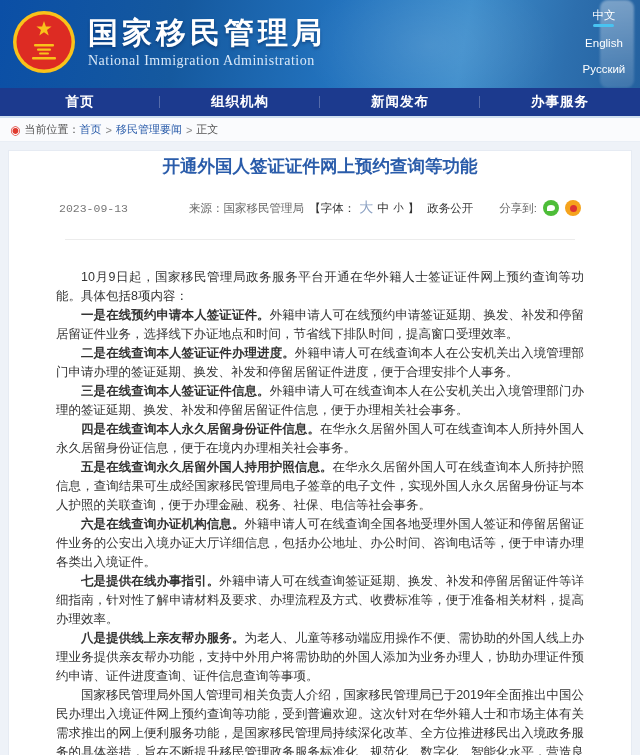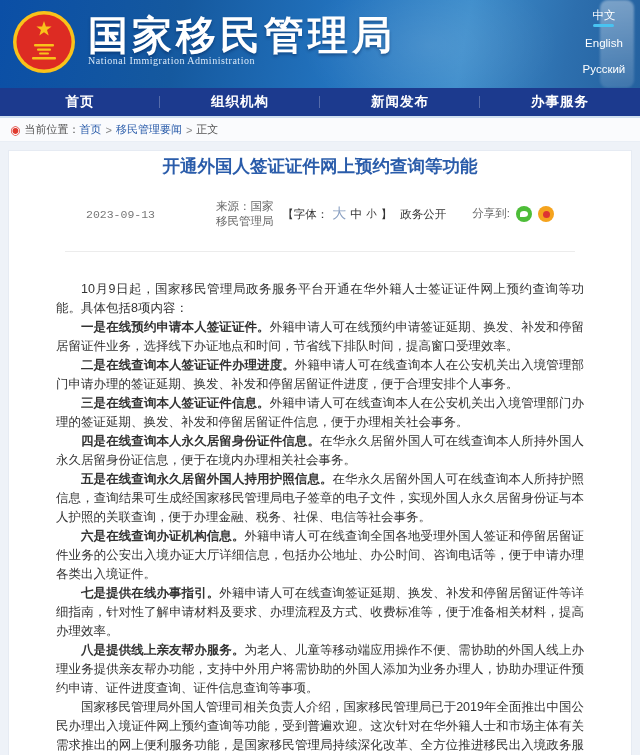--- a/index.html
+++ b/index.html
@@ -11,23 +11,23 @@
     background:linear-gradient(100deg,#0b4fa6 0%,#15599f 28%,#2272bd 52%,#3c8ccb 72%,#2d6fae 88%,#24619f 100%);
     overflow:hidden; }
   .header::after { content:""; position:absolute; right:6px; top:0; width:34px; height:88px;
     background:linear-gradient(180deg,rgba(255,255,255,.38),rgba(255,255,255,.12));
     border-radius:8px; filter:blur(1px); }
   .header::before { content:""; position:absolute; left:300px; top:-30px; width:260px; height:150px;
     background:radial-gradient(ellipse at center,rgba(255,255,255,.10),rgba(255,255,255,0) 70%); }
   .brand { position:absolute; left:12px; top:10px; display:flex; align-items:center; z-index:2; }
   .emblem { width:64px; height:64px; flex:0 0 64px; }
   .brand-text { margin-left:12px; }
-  .brand-cn { color:#fff; font-size:40px; font-weight:bold; letter-spacing:4px;
+  .brand-cn { color:#fff; font-size:30px; font-weight:bold; letter-spacing:4px;
     text-shadow:0 2px 3px rgba(0,30,80,.45); line-height:34px; }
-  .brand-en { color:#d8e8f8; font-size:10px; font-family:"Liberation Serif","DejaVu Serif",serif;
+  .brand-en { color:#d8e8f8; font-size:14px; font-family:"Liberation Serif","DejaVu Serif",serif;
     letter-spacing:.5px; margin-top:3px; }
 
   .header-right { position:absolute; right:14px; top:8px; width:262px; z-index:3;
     display:flex; flex-direction:column; align-items:flex-end; }
   .lang-row { display:flex; gap:11px; align-items:center;flex-direction:column; }
   .lang { color:#fff; font-size:11.5px; cursor:pointer; position:relative; padding-bottom:3px; }
   .lang.active::after { content:""; position:absolute; left:1px; right:1px; bottom:-1px; height:3px;
     background:#49c3f1; border-radius:2px; }
   .icons-row { display:flex; gap:4px; margin-top:6px; }
   .soc { width:13px; height:13px; border-radius:3px; position:relative; cursor:pointer; }
@@ -52,29 +52,29 @@
     font-size:11px; color:#555; border-bottom:1px solid #e9eef5; }
   .crumb .pin { color:#e03a2f; font-size:12px; margin-right:4px; }
   .crumb a { color:#2a5caa; text-decoration:none; cursor:pointer; }
   .crumb .sep { margin:0 4px; color:#888; }
 
   
   .page { padding:8px; }
   .card { background:#fff; border:1px solid #e6ebf3; min-height:597px; padding-bottom:14px; }
   .art-title { text-align:center; color:#2a5caa; font-weight:bold; font-size:17.5px;
     line-height:30px; margin-top:24px; }
-  .meta { display:flex; align-items:center; padding:0 77px; margin-top:18px; font-size:11.5px; color:#666; }
+  .meta { display:flex; align-items:center; padding:0 50px; margin-top:18px; font-size:11.5px; color:#666; }
   .meta .date { width:130px; color:#777; font-family:"Liberation Mono","DejaVu Sans Mono",monospace; }
   .meta .source { flex:1; }
   .font-ctl { display:flex; align-items:center; gap:4px; color:#333; }
   .font-ctl .fz-l { color:#8aa0c2; font-size:14px; cursor:pointer; }
   .font-ctl .fz-m { font-size:12px; cursor:pointer; }
   .font-ctl .fz-s { font-size:10.5px; cursor:pointer; }
   .print { margin-left:8px; color:#333; cursor:pointer; }
-  .share { display:flex; gap:6px; margin-left:26px; }
+  .share { display:flex; align-items:center; gap:6px; margin-left:26px; }
   .share-lab { color:#666; }
   .share-ic { width:16px; height:16px; border-radius:50%; cursor:pointer; position:relative; }
   .share-ic.wechat { background:#4dbd38; }
   .share-ic.weibo { background:#f5a31d; }
   .share-ic::after { content:""; position:absolute; left:4px; top:4.5px; width:8px; height:6px;
     background:#fff; border-radius:50% 50% 50% 10%; }
   .share-ic.weibo::after { background:#d33; border-radius:50%; width:7px; height:7px; left:4.5px; top:4.5px; }
   .divider { border-top:1px solid #ececec; margin:22px 56px 0 56px; }
 
   .body-text { padding:28px 47px 0 47px; font-size:12.5px; color:#333; line-height:19px;

